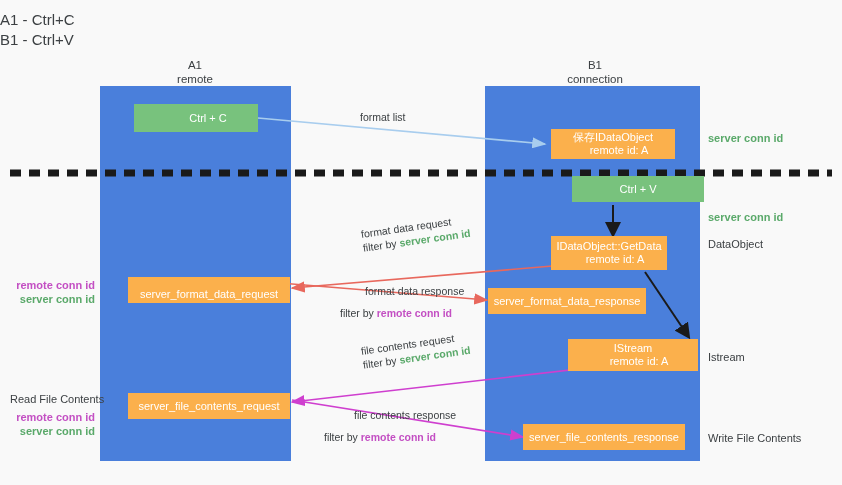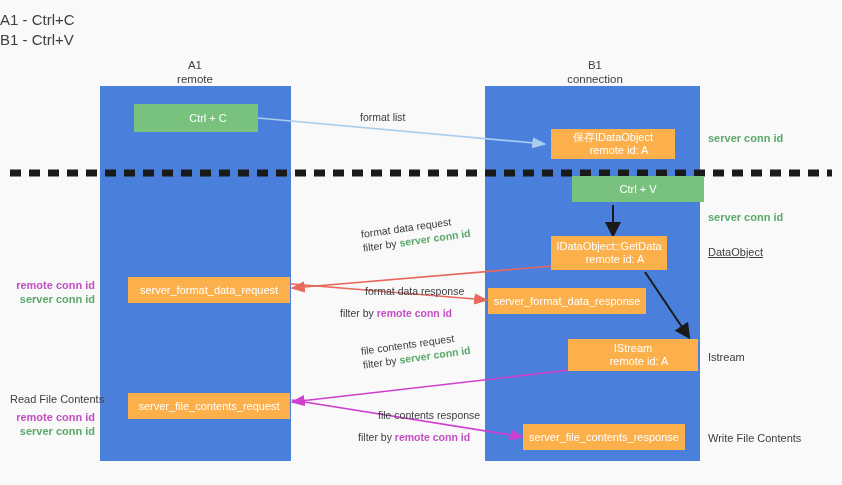--- a/index.html
+++ b/index.html
@@ -164,21 +164,21 @@
 
   <div class="node green" style="left:553px; top:176px; width:132px; height:26px;margin-left:19px;">
     <div>Ctrl + V</div>
   </div>
 
   <div class="node orange" style="left:551px; top:236px; width:116px; height:34px;">
     <div>IDataObject::GetData</div>
     <div class="l2">remote id: A</div>
   </div>
 
-  <div class="node orange" style="left:128px; top:277px; width:162px; height:26px;">
+  <div class="node orange" style="left:128px; top:277px; width:162px; height:26px;justify-content:flex-end;">
     <div>server_format_data_request</div>
   </div>
 
   <div class="node orange" style="left:488px; top:288px; width:158px; height:26px;">
     <div>server_format_data_response</div>
   </div>
 
   <div class="node orange" style="left:568px; top:339px; width:130px; height:32px;">
     <div>IStream</div>
     <div class="l2">remote id: A</div>
@@ -189,21 +189,21 @@
   </div>
 
   <div class="node orange" style="left:523px; top:424px; width:162px; height:26px;">
     <div>server_file_contents_response</div>
   </div>
 
   <div class="side-label right c-green" style="left:708px; top:131px;">server conn id</div>
 
   <div class="side-label right c-green" style="left:708px; top:210px;">server conn id</div>
 
-  <div class="side-label right c-dark" style="left:708px; top:245px;text-decoration:underline;">DataObject</div>
+  <div class="side-label right c-dark" style="left:708px; top:237px;">DataObject</div>
 
   <div class="side-label right c-dark" style="left:708px; top:350px;">Istream</div>
 
   <div class="side-label right c-dark" style="left:708px; top:431px;">Write File Contents</div>
 
   <div class="side-label leftcol" style="left:0px; top:278px; width:95px; text-align:right;">
     <div class="c-purple">remote conn id</div>
     <div class="c-green">server conn id</div>
   </div>
 
@@ -230,20 +230,20 @@
     </div>
   </div>
 
   <div class="edge-label rot-neg" style="left:360px; top:344px;">
     <div>file contents request</div>
     <div>
       <span class="f">filter by </span><span class="c-green">server conn id</span>
     </div>
   </div>
 
-  <div class="edge-label" style="left:378px; top:408px;text-align:center;">
+  <div class="edge-label" style="left:354px; top:408px;">
     <div>file contents response</div>
     <div style="margin-top:8px; margin-left:-30px;">
       <span class="f">filter by </span><span class="c-purple">remote conn id</span>
     </div>
   </div>
 
 </div>
 
 </body></html>

